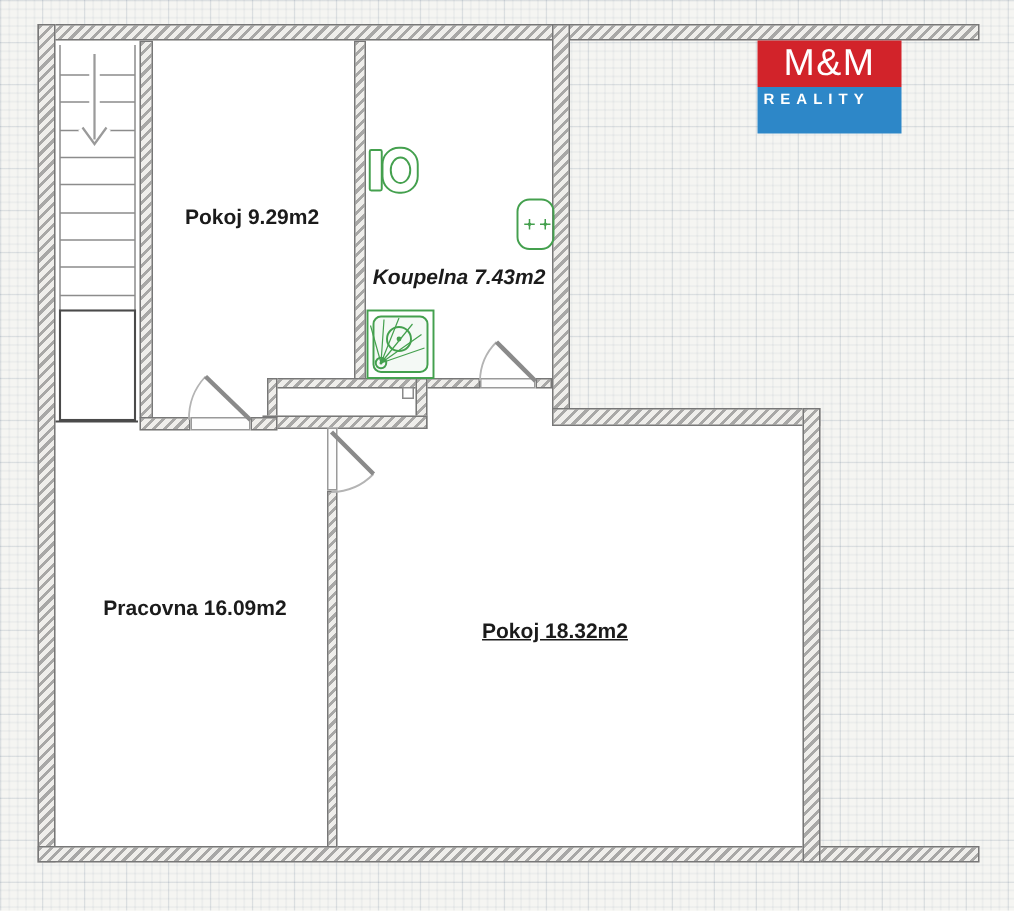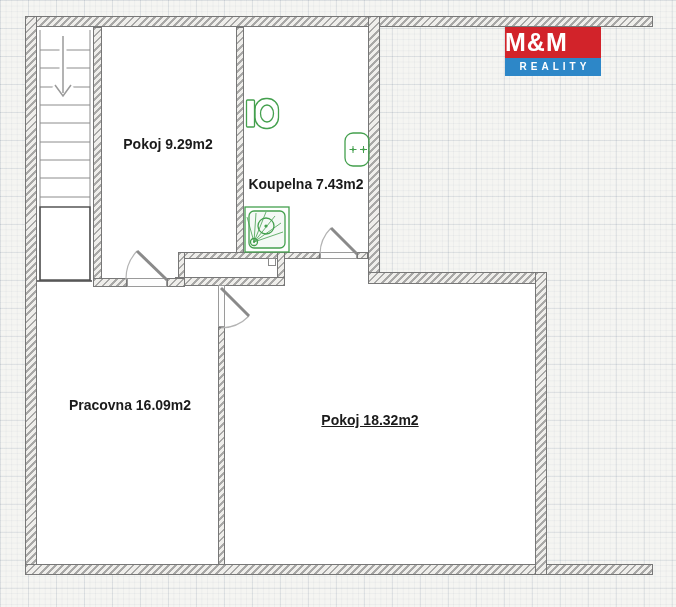--- a/index.html
+++ b/index.html
@@ -42,27 +42,27 @@
   .fixfill { fill:var(--fixture_green,#44a04e); stroke:none; }
   .fixpad  { fill:rgba(68,160,78,0.06); }
   .room-label {
     position:absolute; transform:translate(-50%,-50%);
     font-size:14px; font-weight:bold; color:var(--label_text,#1b1b1b);
     white-space:nowrap; letter-spacing:0px;
   }
   .logo { position:absolute; left:505px; top:27px; width:96px; }
   .logo-top {
     height:31px; background:var(--logo_red,#d2232a);
-    color:#fff; font-weight:700; font-size:25px; line-height:30px;
-    letter-spacing:1px;
+    color:#fff; font-weight:400; font-size:25px; line-height:30px;
+    text-align:center; letter-spacing:1px;
   }
   .logo-bottom {
-    height:18px; background:var(--logo_blue,#2d87c8);
+    height:31px; background:var(--logo_blue,#2d87c8);
     color:#fff; font-weight:bold; font-size:10px; line-height:17px;
-    text-align:center; letter-spacing:4px; text-indent:4px;
+    letter-spacing:4px; text-indent:4px;
   }
 </style>
 </head>
 <body>
 
 <div class="canvas">
 
   <div class="floor" style="left:37px; top:27px; width:331px; height:537px;"></div>
   <div class="floor" style="left:368px; top:284px; width:167px; height:280px;"></div>
 
@@ -138,21 +138,21 @@
       <rect class="fix fixpad" x="249" y="211" width="36" height="37" rx="5"></rect>
       <path class="fix" style="stroke-width:0.8" d="M254,242 L247,217 M254,242 L256,213 M254,242 L266,212 M254,242 L275,216 M254,242 L281,223 M254,242 L283,232"></path>
       <circle class="fix" cx="266" cy="226" r="8" fill="#f7fbf7"></circle>
       <circle class="fixfill" cx="266" cy="226" r="1.6"></circle>
       <circle class="fix" cx="254" cy="242" r="3.5" fill="#ffffff"></circle>
       <circle class="fixfill" cx="254" cy="242" r="1"></circle>
     </g>
   </svg>
 
   <div class="room-label" style="left:168px; top:144px;">Pokoj 9.29m2</div>
-  <div class="room-label" style="left:306px; top:184px;">Koupelna 7.43m2</div>
+  <div class="room-label" style="left:306px; top:184px;font-style:italic;">Koupelna 7.43m2</div>
   <div class="room-label" style="left:130px; top:405px;text-align:right;">Pracovna 16.09m2</div>
   <div class="room-label" style="left:370px; top:420px;text-decoration:underline;">Pokoj 18.32m2</div>
 
   <div class="logo">
     <div class="logo-top">M&amp;M</div>
     <div class="logo-bottom">REALITY</div>
   </div>
 
 </div>
 

